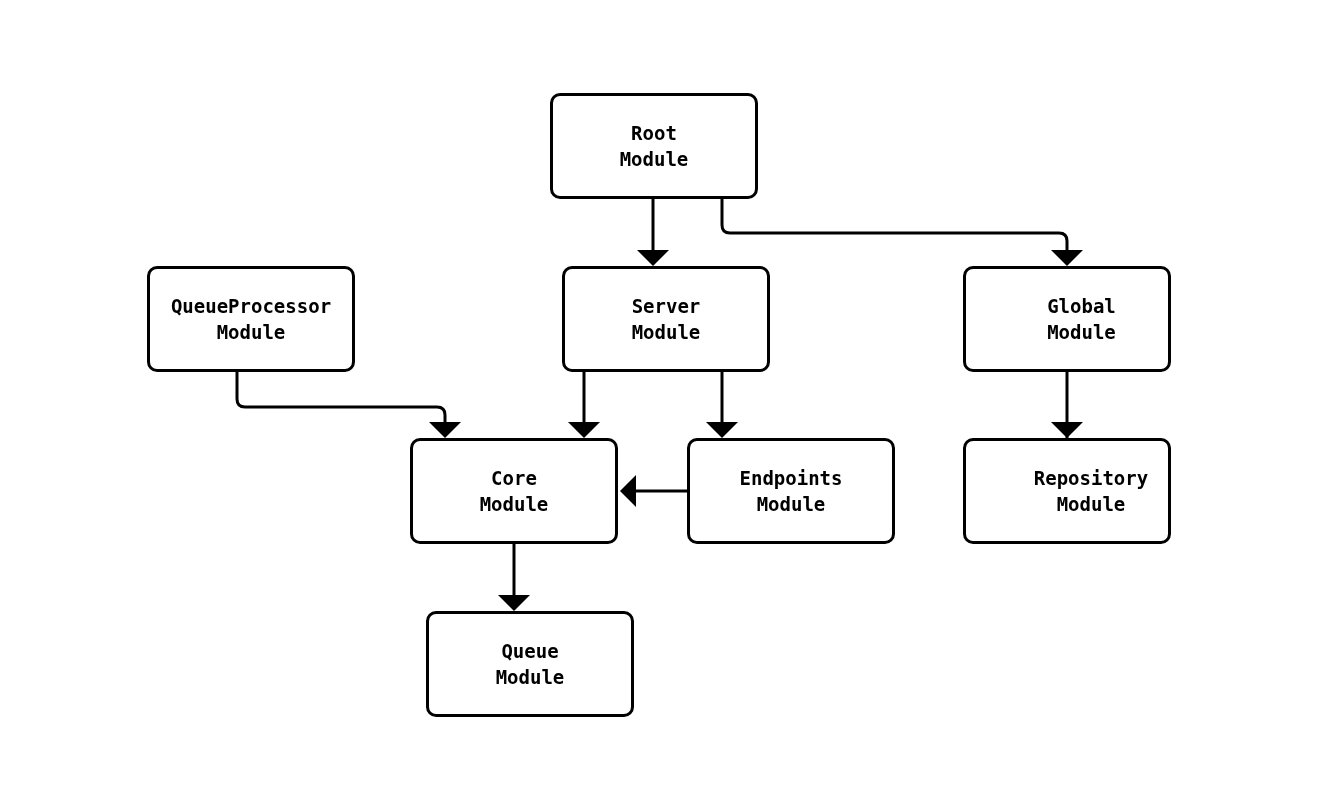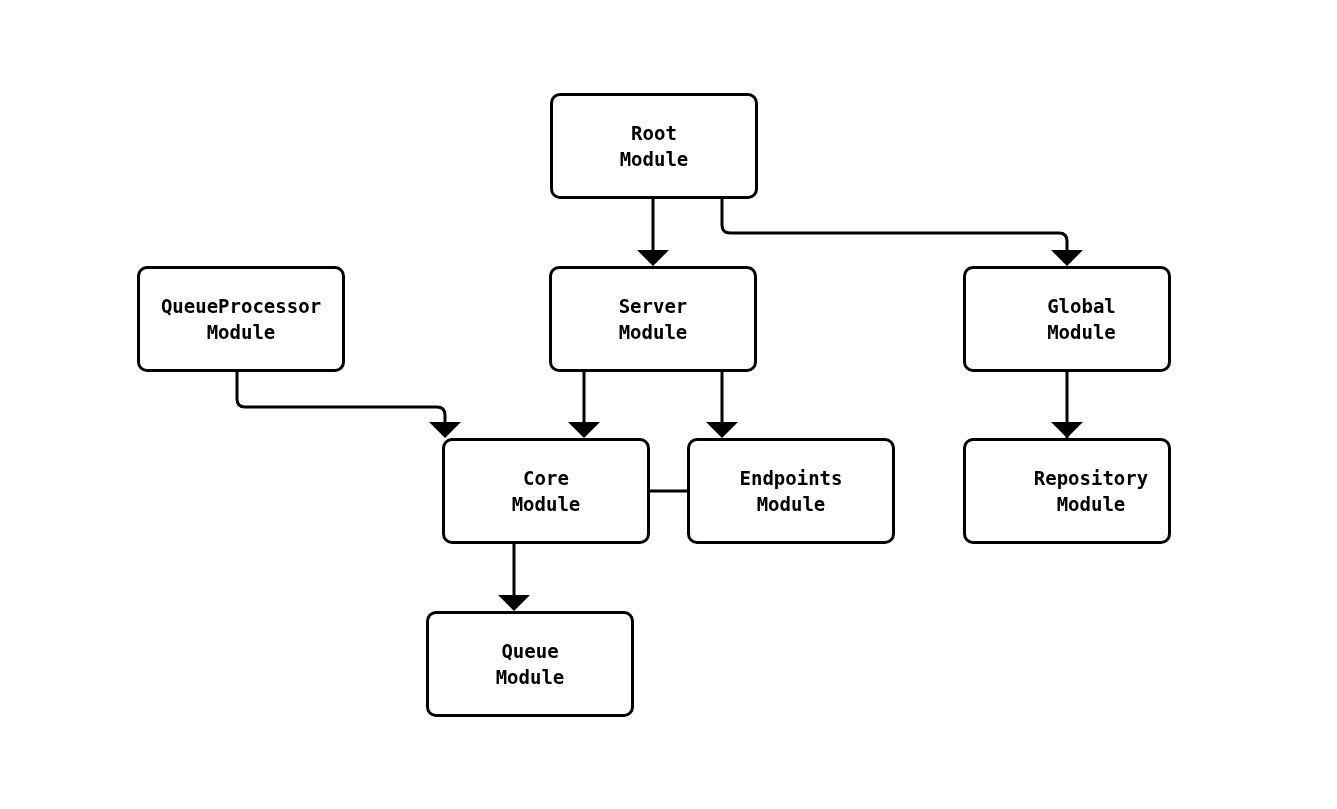--- a/index.html
+++ b/index.html
@@ -46,24 +46,24 @@
   }
   .node-label {
     font-weight: bold;
     font-size: 19px;
     line-height: 26px;
     color: #000000;
     text-align: center;
     white-space: pre-line;
   }
   .node-root          { left: 550px; top: 93px;  }
-  .node-queueprocessor{ left: 137px; top: 266px; }
-  .node-server        { left: 549px; top: 266px; }
+  .node-queueprocessor{ left: 147px; top: 266px; }
+  .node-server        { left: 562px; top: 266px; }
   .node-global        { left: 963px; top: 266px; padding-left: 29px; }
-  .node-core          { left: 410px; top: 438px; margin-left: 32px; }
+  .node-core          { left: 410px; top: 438px; }
   .node-endpoints     { left: 687px; top: 438px; align-items: center; }
   .node-repository    { left: 963px; top: 438px; padding-left: 48px; }
   .node-queue         { left: 410px; top: 611px; margin-left: 16px; }
 </style>
 </head>
 <body>
 
 <div class="canvas">
 
   <svg class="edge-layer" viewBox="0 0 1337 809" xmlns="http://www.w3.org/2000/svg">

